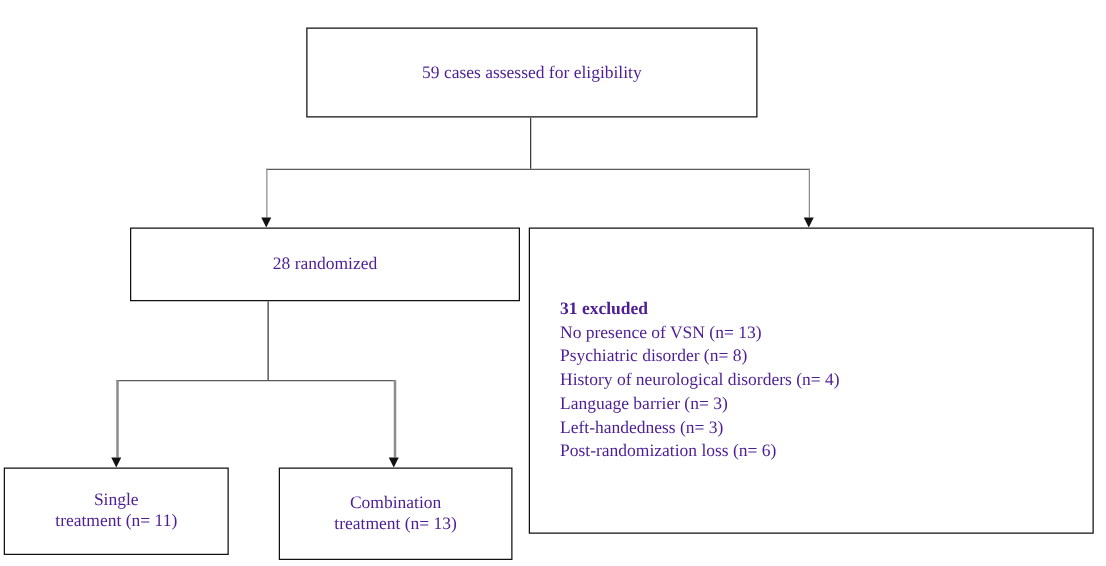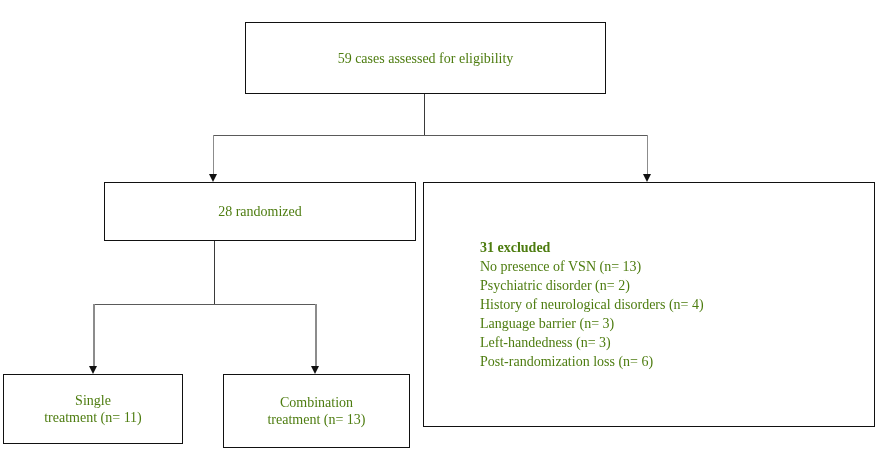--- a/index.html
+++ b/index.html
@@ -6,40 +6,39 @@
     margin: 0;
     padding: 0;
     background: #ffffff;
   }
   .canvas {
     position: relative;
     width: 885px;
     height: 453px;
     background: #ffffff;
     font-family: "Liberation Serif", "DejaVu Serif", serif;
-    color: #4d7c0f;
+    color: #4c1d95;
     overflow: hidden;
   }
   .box {
     position: absolute;
     border: 1.5px solid #111111;
     background: #ffffff;
     box-sizing: border-box;
     display: flex;
     flex-direction: column;
     align-items: center;
     justify-content: center;
     text-align: center;
     font-size: 14px;
     line-height: 17px;
   }
   .box.left-align {
     align-items: flex-start;
     text-align: left;
-    padding-left: 32px;
   }
   .excl-content {
     padding-left: 24px;
     padding-right: 8px;
     font-size: 14px;
     line-height: 19px;
   }
   .excl-title {
     font-weight: bold;
   }
@@ -97,21 +96,21 @@
   </div>
 
   <div class="box" style="left:58px; top:182px; width:312px; height:59px;margin-left:46px;">
     <span>28 randomized</span>
   </div>
 
   <div class="box left-align" style="left:423px; top:182px; width:452px; height:245px;">
     <div class="excl-content">
       <div class="excl-title">31 excluded</div>
       <div class="excl-item">No presence of VSN (n= 13)</div>
-      <div class="excl-item">Psychiatric disorder (n= 2)</div>
+      <div class="excl-item">Psychiatric disorder (n= 8)</div>
       <div class="excl-item">History of neurological disorders (n= 4)</div>
       <div class="excl-item">Language barrier (n= 3)</div>
       <div class="excl-item">Left-handedness (n= 3)</div>
       <div class="excl-item">Post-randomization loss (n= 6)</div>
     </div>
   </div>
 
   <div class="box" style="left:3px; top:374px; width:180px; height:70px;">
     <span>Single</span>
     <span>treatment (n= 11)</span>

